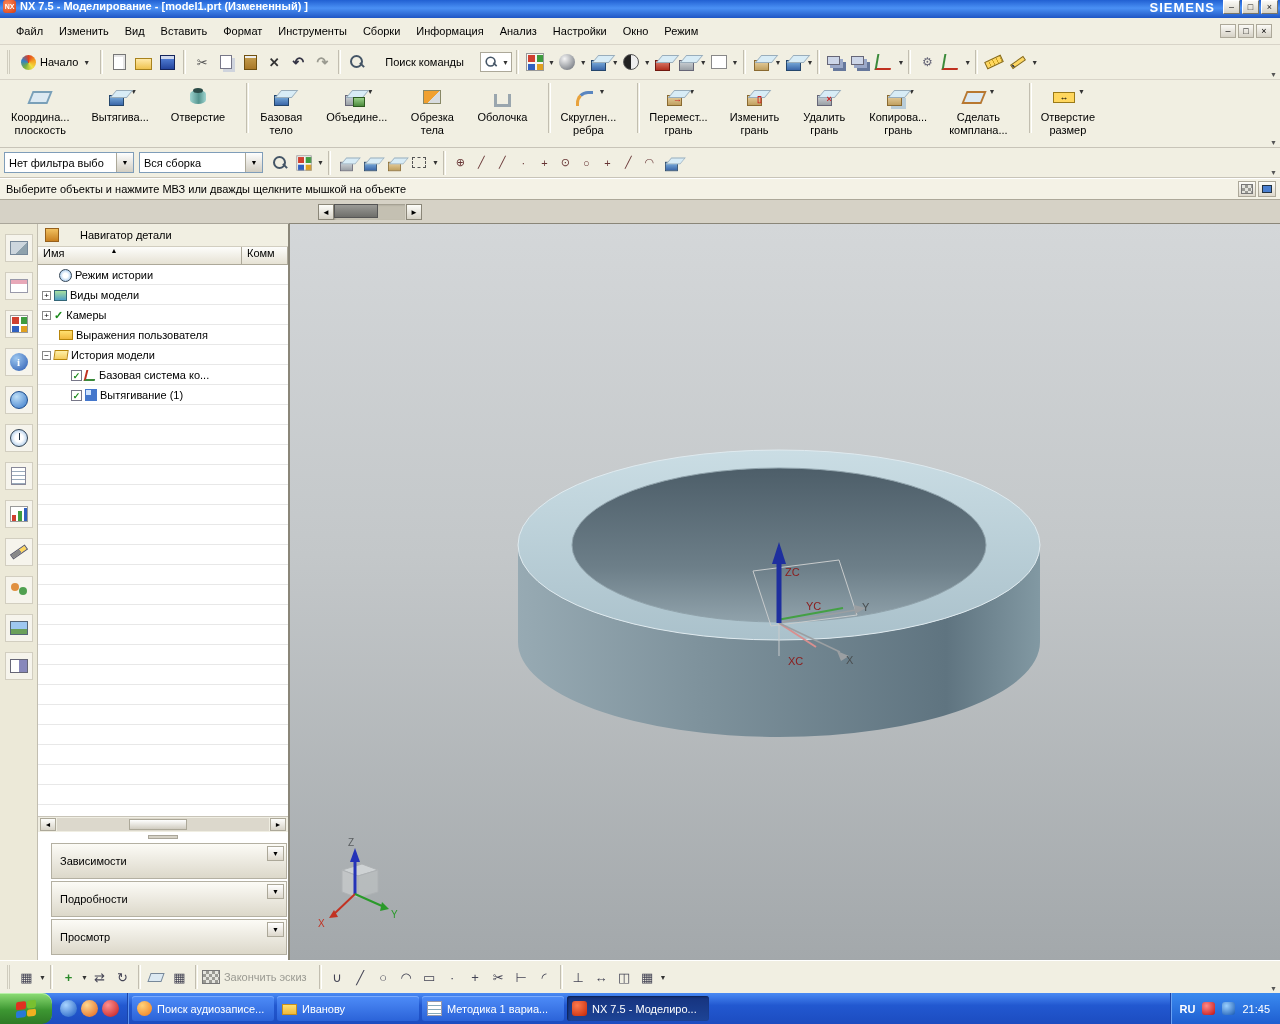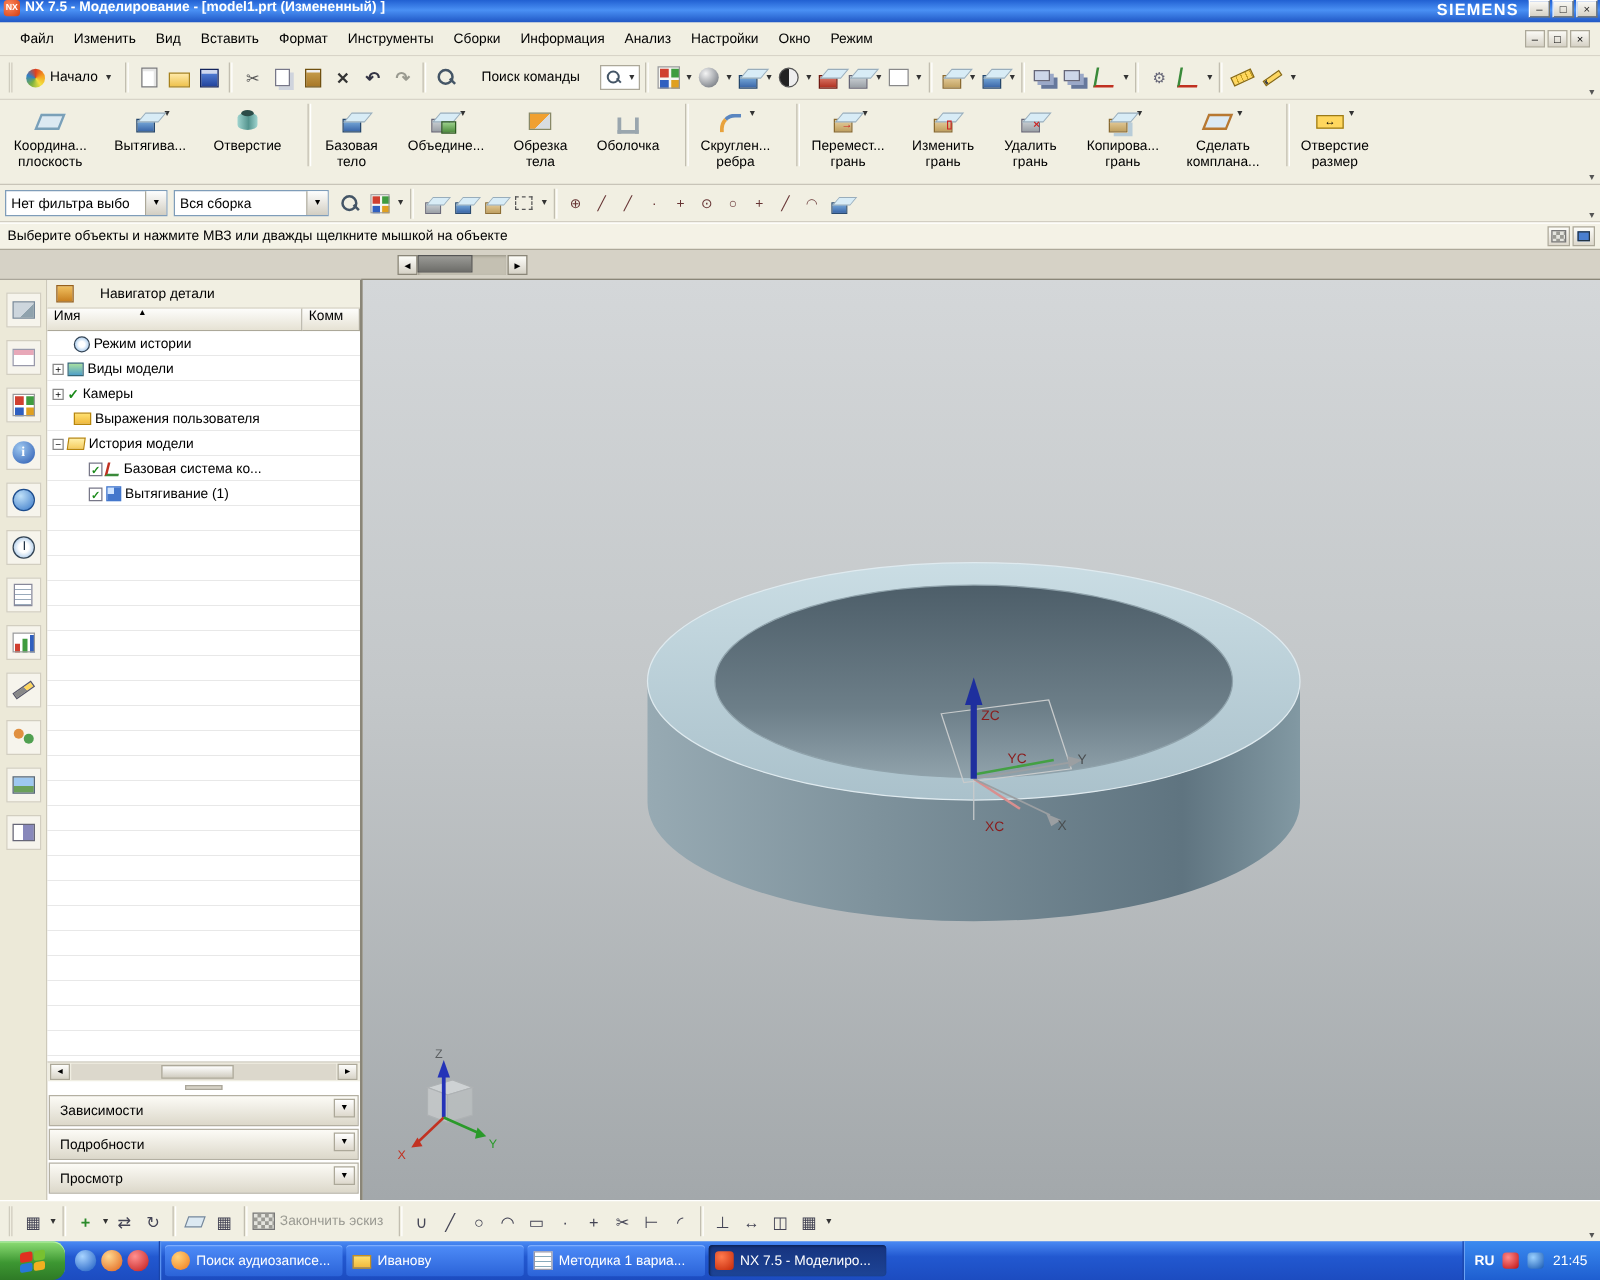--- a/index.html
+++ b/index.html
@@ -146,21 +146,21 @@
 .t-folder-open{width:14px;height:10px;background:linear-gradient(#fff0a8,#f5cc5e);border:1px solid #b8860b;transform:skewX(-8deg);flex:none}
 .t-cbx{width:11px;height:11px;border:1px solid #778;background:#fff;color:#1a8a1a;font-size:9px;line-height:10px;text-align:center;font-weight:bold;flex:none}
 .t-csys{width:11px;height:11px;border-left:2px solid #c03020;border-bottom:2px solid #3a8a3a;transform:skewX(-14deg);flex:none}
 .t-extr{width:12px;height:12px;background:#cfe4ff;border:1px solid #4477cc;background-image:linear-gradient(90deg,transparent 5px,#4477cc 5px 6px),linear-gradient(180deg,transparent 5px,#4477cc 5px 6px);flex:none}
 #nav-hscroll{height:16px;background:#f0eee2;border-top:1px solid #c8c4b8;display:flex;align-items:center;padding:0 2px;flex:none}
 .sbtn{width:16px;height:13px;background:linear-gradient(#fdfdfb,#d8d4c8);border:1px solid #aca899;font-size:7px;display:flex;align-items:center;justify-content:center;flex:none}
 .strack{flex:1;height:13px;background:#dcd8cc;margin:0 1px;position:relative}
 .sthumb{position:absolute;left:34%;width:58px;height:11px;top:1px;background:linear-gradient(#fefefe,#d0ccc0);border:1px solid #aca899}
 #nav-nub{height:9px;display:flex;align-items:center;justify-content:center;flex:none}
 #nav-nub span{width:30px;height:4px;background:#d6d2c6;border:1px solid #aaa69a}
-.acc{height:25px;margin:2px 1px 0 1px;background:linear-gradient(#fcfbf6,#dcd8ca);border:1px solid #b4b0a2;display:flex;align-items:center;padding-left:8px;position:relative;flex:none}
+.acc{height:36px;margin:2px 1px 0 13px;background:linear-gradient(#fcfbf6,#dcd8ca);border:1px solid #b4b0a2;display:flex;align-items:center;padding-left:8px;position:relative;flex:none}
 .accbtn{position:absolute;right:2px;top:2px;width:17px;height:15px;border:1px solid #aca899;background:linear-gradient(#fff,#ddd8cc);display:flex;align-items:center;justify-content:center;font-size:7px}
 #nav-bottompad{height:5px;flex:none}
 
 
 #viewport{flex:1;position:relative;outline:1px solid #8a8678}
 
 
 #sketchbar{position:absolute;left:0;top:960px;width:1280px;height:33px;background:#f1efe2;border-top:1px solid #fff;display:flex;align-items:center;padding:0 4px}
 .skico{width:21px;height:21px;margin:0 1px;display:flex;align-items:center;justify-content:center;font-size:13px;color:#445;border:1px solid transparent;flex:none}
 .flagico{width:18px;height:14px;background:

